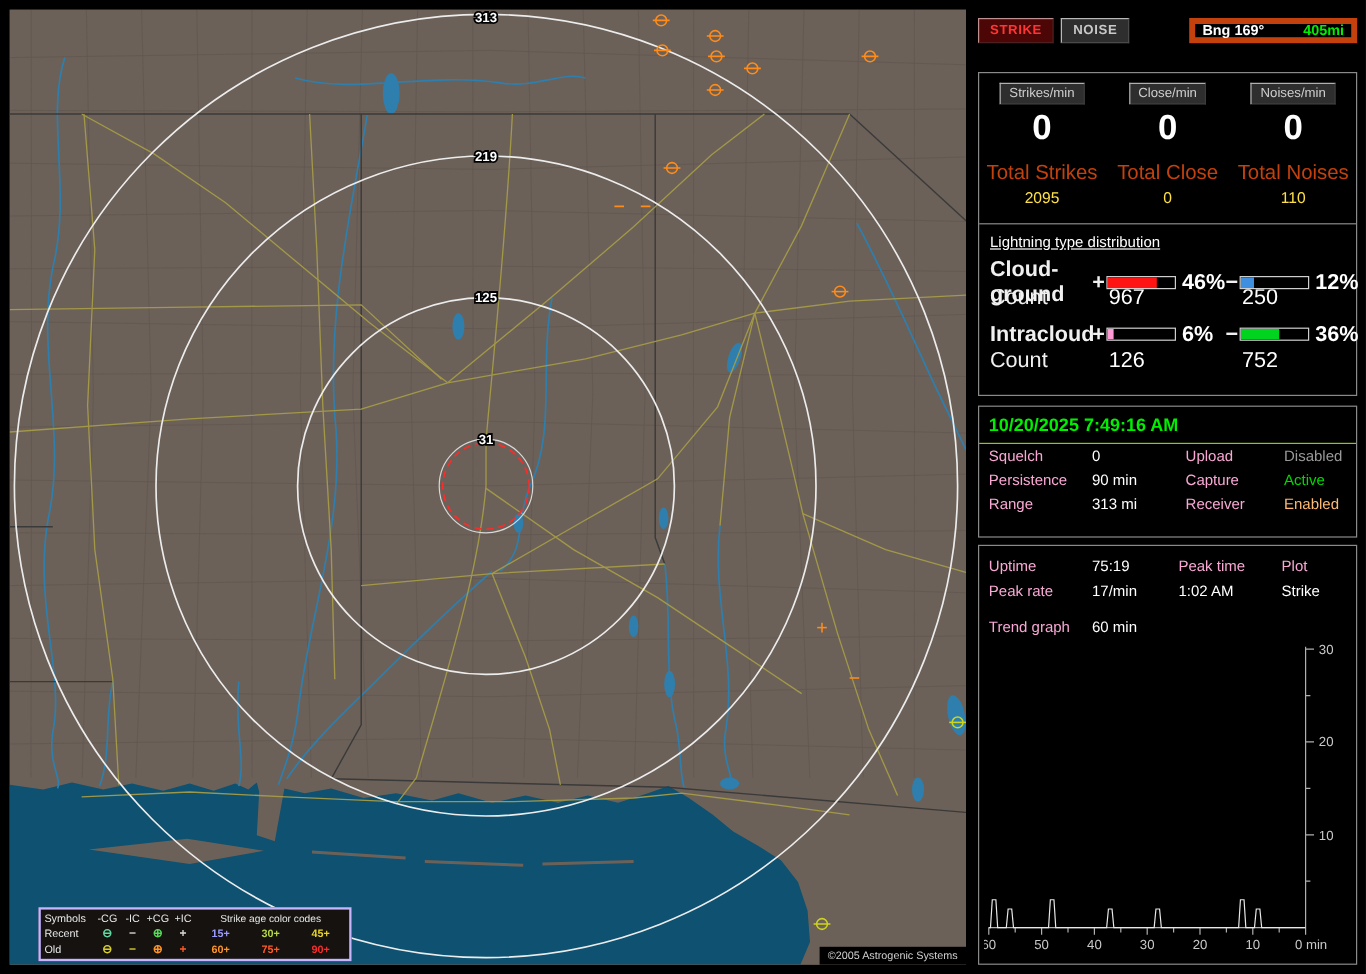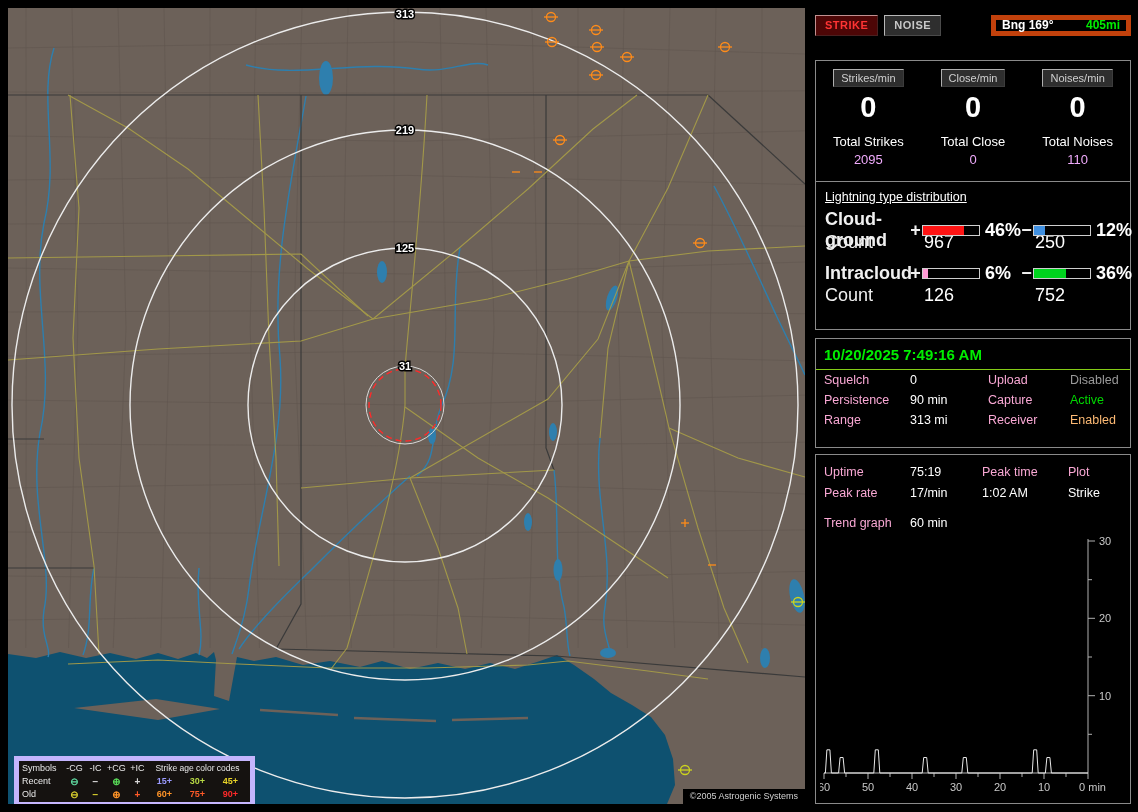--- a/index.html
+++ b/index.html
@@ -3,22 +3,22 @@
 <meta charset="utf-8">
 <style>
   *{margin:0;padding:0;box-sizing:border-box}
   html,body{width:1138px;height:812px;background:#000;overflow:hidden;
     font-family:"Liberation Sans",sans-serif}
   .screen{position:relative;width:1138px;height:812px;background:#000}
 
   
   .map{position:absolute;left:8px;top:8px;width:797px;height:796px;background:#6c6159;overflow:hidden}
   .map>svg{display:block;width:797px;height:796px}
-  .legend{position:absolute;left:6px;top:748px;width:241px;background:#151210;
-    border:5px solid #c4b5fd;font-size:9px;color:#e8e8e8;padding:1px 3px;line-height:1}
+  .legend{position:absolute;left:24px;top:748px;width:261px;background:#151210;
+    border:2px solid #c4b5fd;font-size:9px;color:#e8e8e8;padding:1px 3px;line-height:1}
   .lg-row{display:grid;grid-template-columns:42px 21px 21px 21px 21px 1fr;align-items:center;height:13px}
   .lg-sym{text-align:center;font-weight:bold;font-size:10px}
   .lg-colhead{text-align:center;font-weight:normal;font-size:9px}
   .lg-ages{display:grid;grid-template-columns:1fr 1fr 1fr;text-align:center;font-weight:bold}
   .lg-head-right{text-align:center;font-size:8.5px;font-weight:normal}
   .copyright{position:absolute;right:0;bottom:0;background:#000;color:#d0d0d0;
     font-size:9px;padding:2px 7px 3px}
 
   
   .sidebar{position:absolute;left:813px;top:8px;width:320px;height:796px;color:#e8e8e8}
@@ -35,22 +35,22 @@
   .panel{position:absolute;left:2px;width:316px;border:1px solid #8a8a8a;background:#000}
   .p1{top:52px;height:270px}
   .p2{top:330px;height:110px}
   .p3{top:446px;height:350px}
 
   .cols3{display:flex;padding-top:7px}
   .col{flex:1;text-align:center}
   .badge{display:inline-block;border:1px solid;border-color:#b0b0b0 #3c3c3c #3c3c3c #b0b0b0;
     background:#2e2e2e;color:#cfcfcf;font-size:11px;padding:2px 7px;font-family:inherit;cursor:pointer}
   .bigzero{font-size:29px;font-weight:bold;color:#fff;line-height:1;margin-top:6px}
-  .tlabel{font-size:13px;margin-top:12px;color:#ffffff}
-  .tval{font-size:13px;margin-top:3px;color:#f0abfc}
+  .tlabel{font-size:17px;margin-top:12px;color:#c2410c}
+  .tval{font-size:13px;margin-top:3px;color:#fde047}
   .hr1{border-top:1px solid #8a8a8a;margin-top:14px}
   .dist-title{font-size:12.5px;color:#fff;text-decoration:underline;padding:8px 9px 5px}
   .drow{display:grid;grid-template-columns:84px 13px 58px 40px 13px 58px 1fr;
     align-items:center;padding:0 9px;height:22px;font-size:18px;color:#f0f0f0}
   .dlabel{font-weight:bold}
   .sign{text-align:center;font-weight:bold}
   .bar{height:11px;border:1px solid #cfcfcf;background:#000;position:relative;overflow:hidden}
   .fill{position:absolute;left:0;top:0;height:100%;width:0}
   .pct{font-weight:bold;color:#fff;padding-left:5px}
   .cnt{color:#fff;padding-left:2px}

